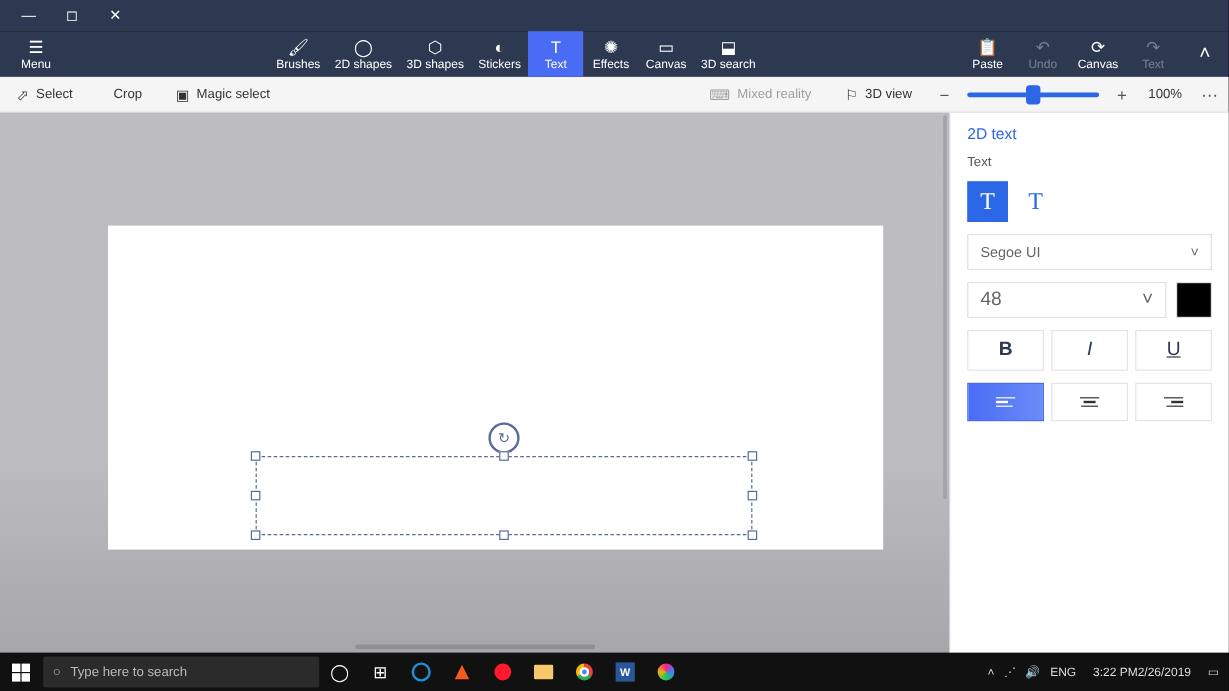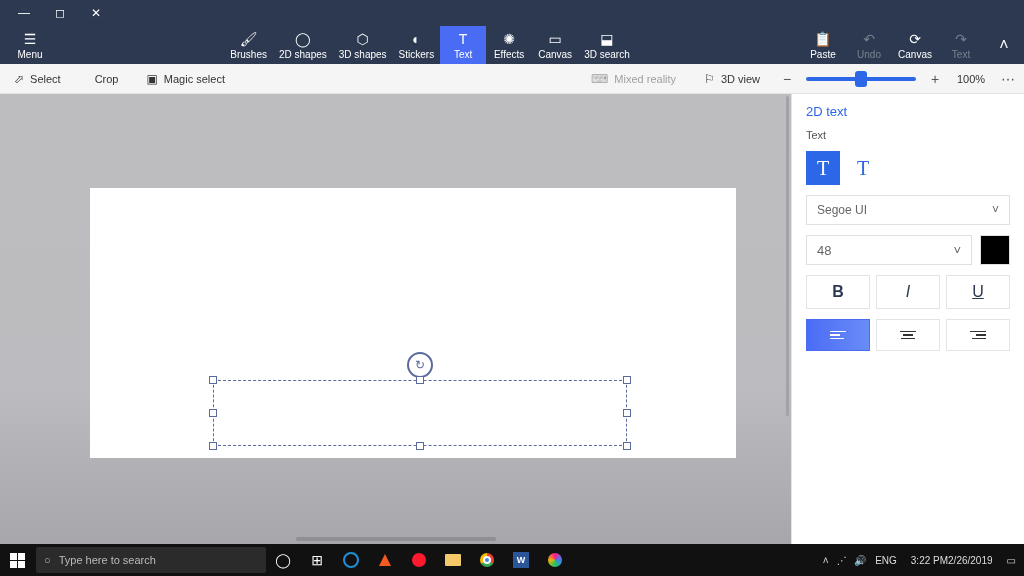--- a/index.html
+++ b/index.html
@@ -55,21 +55,21 @@
 
 .sidepanel { width: 233px; background: #fff; border-left: 1px solid #e4e4e6; padding: 10px 14px; display: flex; flex-direction: column; gap: 10px; font-size: 12px; color: #333; }
 .sidepanel .sp-title { color: #2b67e6; font-size: 13px; font-weight: 500; }
 .sidepanel .small-label { font-size: 11px; color: #555; }
 .text-type-row { display: flex; gap: 6px; }
 .tt-btn { width: 34px; height: 34px; display: flex; align-items: center; justify-content: center; border: 1px solid transparent; font-family: Georgia, serif; font-size: 20px; }
 .tt-btn.active { background: #2b67e6; color: #fff; }
 .tt-btn.outline { color: #2b67e6; }
 .font-select { height: 30px; border: 1px solid #e0e0e4; display: flex; align-items: center; justify-content: space-between; padding: 0 10px; color: #666; font-size: 12px; }
 .size-row { display: flex; gap: 8px; }
-.size-select { flex: 1; height: 30px; border: 1px solid #e0e0e4; display: flex; align-items: center; justify-content: space-between; padding: 0 10px; color: #666; font-size: 13px; }
+.size-select { flex: 1; height: 30px; border: 1px solid #e0e0e4; display: flex; align-items: center; justify-content: space-between; padding: 0 10px; color: #666; font-size: 16px; }
 .color-swatch { width: 30px; height: 30px; background: #000; border: 1px solid #e0e0e4; }
 .biu-row { display: flex; gap: 6px; }
 .biu-btn { flex: 1; height: 34px; border: 1px solid #e4e4e8; background: #fff; display: flex; align-items: center; justify-content: center; font-size: 16px; font-family: Georgia, serif; color: #2c3950; }
 .biu-btn .bold { font-weight: bold; }
 .biu-btn .italic { font-style: italic; }
 .biu-btn .underline { text-decoration: underline; }
 .align-row { display: flex; gap: 6px; }
 .align-btn { flex: 1; height: 32px; border: 1px solid #e4e4e8; background: #fff; display: flex; align-items: center; justify-content: center; }
 .align-btn.active { background: linear-gradient(90deg, #4a6cf5, #6a8cf7); border-color: #4a6cf5; }
 .align-lines { display: flex; flex-direction: column; gap: 2px; align-items: flex-start; }

